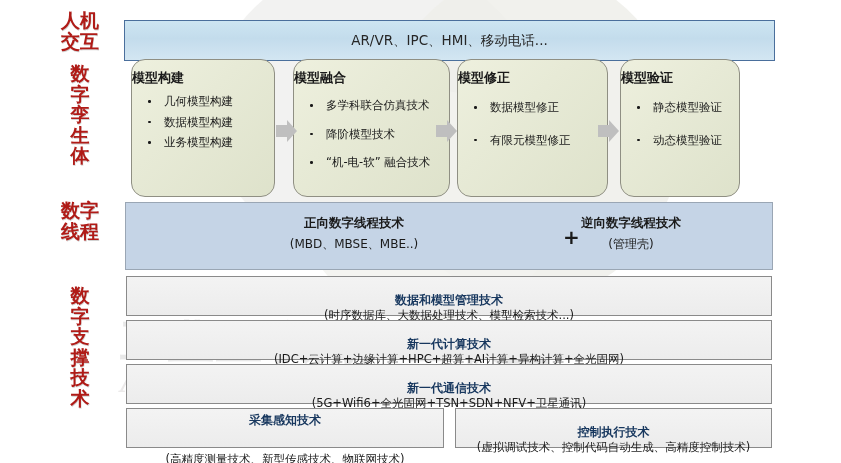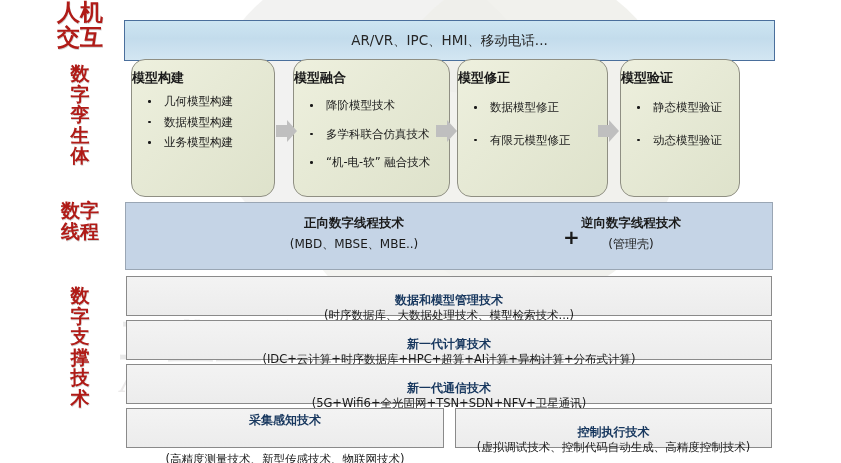--- a/index.html
+++ b/index.html
@@ -249,21 +249,21 @@
 
   <div class="watermark">
     <div class="wm-blob wm-b1"></div>
     <div class="wm-blob wm-b2"></div>
     <div class="wm-blob wm-b3"></div>
     <div class="wm-cn">工业互联网产业联盟</div>
     <div class="wm-en">Alliance of Industrial Internet</div>
   </div>
 
   <div class="rail" id="rail">
-      <div class="rail-label" style="top: 0; left: 44px; width: 72px; font-size: 23px; white-space: pre;">人机
+      <div class="rail-label" style="top: 10px; left: 44px; width: 72px; font-size: 19px; white-space: pre;">人机
 交互</div>
       <div class="rail-label" style="top: 63px; left: 44px; width: 72px; font-size: 19px; white-space: pre;">数
 字
 孪
 生
 体</div>
       <div class="rail-label" style="top: 200px; left: 44px; width: 72px; font-size: 19px; white-space: pre;">数字
 线程</div>
       <div class="rail-label" style="top: 285px; left: 44px; width: 72px; font-size: 19px; white-space: pre;">数
 字
@@ -293,22 +293,22 @@
     <div class="mbox-title">模型构建</div>
     <ul class="mlist" id="list-0">
         <li>几何模型构建</li>
         <li>数据模型构建</li>
         <li>业务模型构建</li>
       </ul>
   </div>
   <div class="mbox mbox-2">
     <div class="mbox-title">模型融合</div>
     <ul class="mlist mid" id="list-1">
+        <li>多学科联合仿真技术</li>
         <li>降阶模型技术</li>
-        <li>多学科联合仿真技术</li>
         <li>“机-电-软” 融合技术</li>
       </ul>
   </div>
   <div class="mbox mbox-3">
     <div class="mbox-title">模型修正</div>
     <ul class="mlist sparse" id="list-2">
         <li>数据模型修正</li>
         <li>有限元模型修正</li>
       </ul>
   </div>
@@ -335,21 +335,21 @@
         <polygon points="0,6 11,6 11,1 21,12 11,23 11,18 0,18" fill="#bfbfbf"></polygon>
       </svg>
   </div>
 
   <div class="srow srow-1">
     <div class="srow-title">数据和模型管理技术</div>
     <div class="srow-sub">(时序数据库、大数据处理技术、模型检索技术...)</div>
   </div>
   <div class="srow srow-2">
     <div class="srow-title">新一代计算技术</div>
-    <div class="srow-sub">(IDC+云计算+时序数据库+HPC+超算+AI计算+异构计算+分布式计算)</div>
+    <div class="srow-sub">(IDC+云计算+边缘计算+HPC+超算+AI计算+异构计算+全光固网)</div>
   </div>
   <div class="srow srow-3">
     <div class="srow-title">新一代通信技术</div>
     <div class="srow-sub">(5G+Wifi6+全光固网+TSN+SDN+NFV+卫星通讯)</div>
   </div>
   <div class="srow srow-4">
     <div class="srow-title">采集感知技术</div>
     <div class="srow-sub">(高精度测量技术、新型传感技术、物联网技术)</div>
   </div>
   <div class="srow srow-5">

